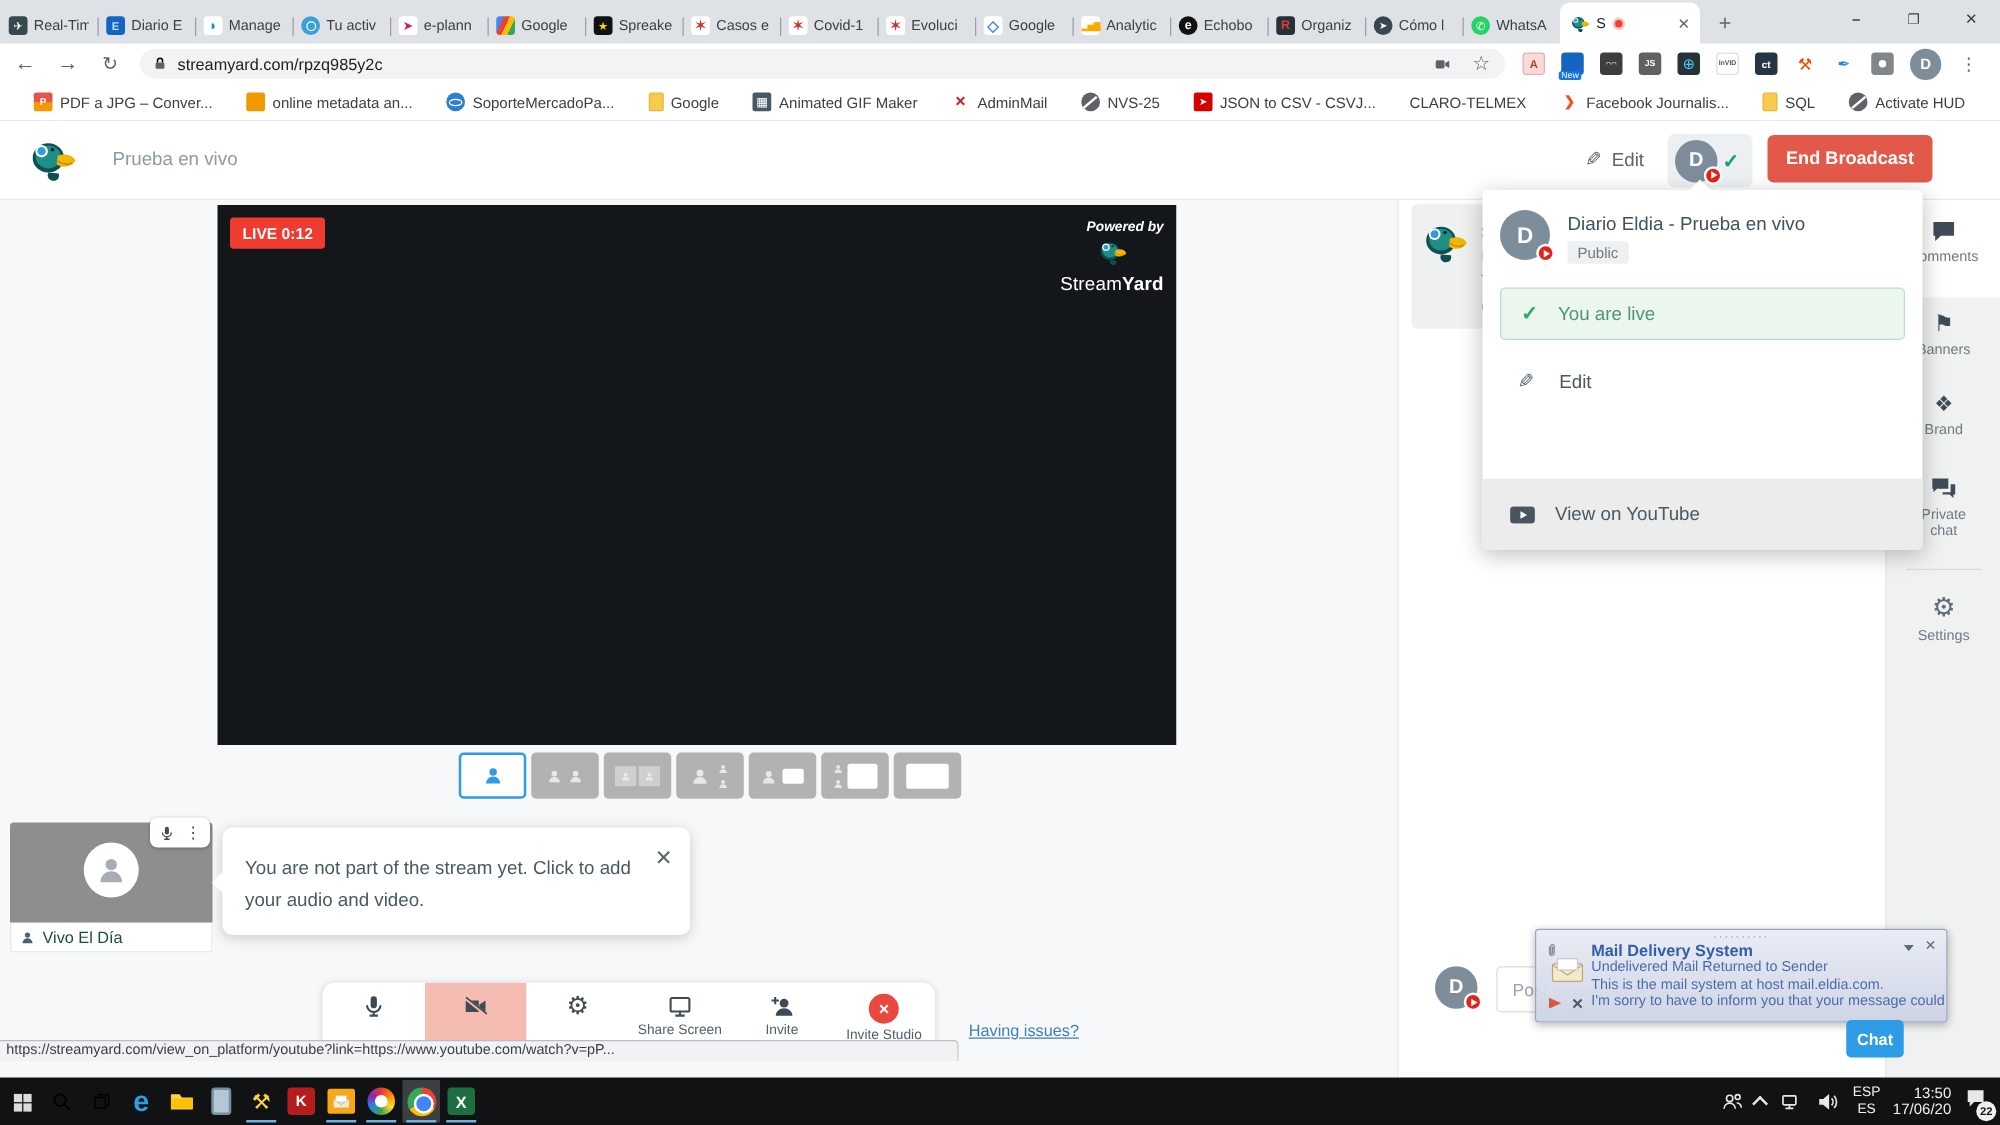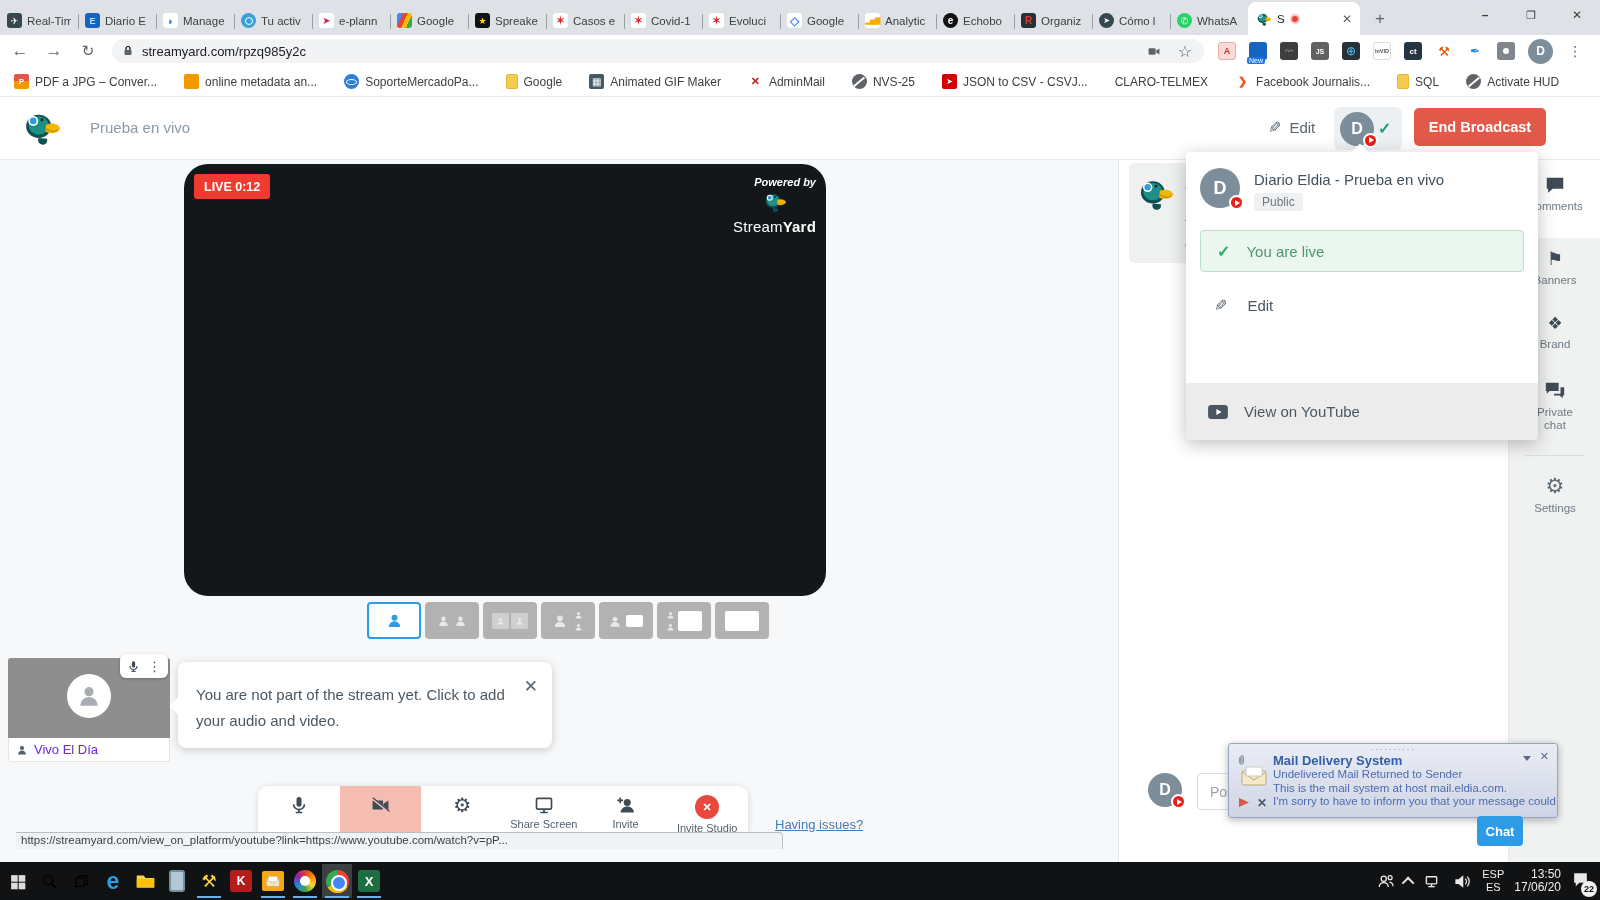--- a/index.html
+++ b/index.html
@@ -58,21 +58,21 @@
   .ext-cross { background:#263238; color:#4FC3F7; } .ext-cross::before{content:"\2295"; font-size:12px;}
   .ext-invid { background:#fff; border:1px solid #DDD; color:#555;} .ext-invid::before{content:"InVID"; font-size:5.5px; font-weight:bold;}
   .ext-ct { background:#263544; color:#fff; } .ext-ct::before{content:"ct"; font-size:8px; font-weight:bold;}
   .ext-tool { color:#E65100; } .ext-tool::before{content:"\2692"; font-size:13px;}
   .ext-feather { color:#1E88E5; } .ext-feather::before{content:"\2712"; font-size:12px;}
   .ext-puzzle { background:#80868B; border-radius:3px;} .ext-puzzle::before{content:""; width:6px; height:6px; background:#fff; border-radius:50%;}
   .avatar-sm { width:25px; height:25px; border-radius:50%; background:#7D8E9A; color:#fff; font-size:12px; font-weight:bold; display:flex; align-items:center; justify-content:center; }
   .ext-menu { color:#5F6368; font-size:14px; } .ext-menu::before{content:"\22EE";}
 
   
-  #bookmarks { position:absolute; left:0; top:67px; width:1600px; height:30px; background:#fff; border-bottom:1px solid #E8EAED; display:flex; align-items:center; padding-left:14px; gap:27px; }
+  #bookmarks { position:absolute; left:0; top:67px; width:1600px; height:30px; background:#fff; border-bottom:1px solid #E8EAED; display:flex; align-items:center; padding-left:27px; gap:27px; }
   .bm { display:flex; align-items:center; gap:6px; white-space:nowrap; }
   .bm .bl { font-size:12px; color:#3C4043; }
   .bi { width:15px; height:15px; display:flex; align-items:center; justify-content:center; font-size:9px; border-radius:2px; }
   .bi-pdfjpg { background:linear-gradient(#E2574B 0 50%, #F29900 50%); color:#fff; font-weight:bold;} .bi-pdfjpg::before{content:"P"; font-size:8px;}
   .bi-orange { background:#F29900; }
   .bi-globeblue { background:#2D7FD3; border-radius:50%; } .bi-globeblue::before{content:""; width:9px; height:4px; border:1px solid #fff; border-radius:50%;}
   .bi-doc { background:#F7CB4D; width:12px; height:15px; border-radius:2px; border:1px solid #E3B83A;}
   .bi-gif { background:#455A64; color:#fff;} .bi-gif::before{content:"\25A6"; font-size:10px;}
   .bi-mailx { color:#C5221F; font-weight:bold;} .bi-mailx::before{content:"\2715"; font-size:11px;}
   .bi-globe { background:#5F6368; border-radius:50%; position:relative; overflow:hidden;} .bi-globe::before{content:""; width:14px; height:2px; background:#fff; transform:rotate(-40deg);}
@@ -87,39 +87,39 @@
   #hdr-edit { position:absolute; left:1268px; top:21px; display:flex; gap:8px; align-items:center; color:#59666F; font-size:15px; cursor:pointer; }
   .pencil::before { content:"\270E"; display:inline-block; transform:scaleX(-1); font-size:16px; color:#59666F; }
   #hdr-avatar-chip { position:absolute; left:1334px; top:10px; width:68px; height:43px; background:#EDF0F2; border-radius:6px; display:flex; align-items:center; padding-left:6px; gap:4px; }
   .avatar { border-radius:50%; background:#7D8E9A; color:#fff; font-weight:bold; display:flex; align-items:center; justify-content:center; position:relative; }
   .yt-badge { position:absolute; right:-4px; bottom:-2px; width:15px; height:15px; border-radius:50%; background:#E62117; border:2px solid #fff; display:flex; align-items:center; justify-content:center; }
   .yt-badge::before { content:""; border-left:5px solid #fff; border-top:3px solid transparent; border-bottom:3px solid transparent; margin-left:1px; }
   .teal-check::before { content:"\2713"; color:#12A384; font-size:16px; font-weight:bold; }
   #end-broadcast { position:absolute; left:1414px; top:11px; width:132px; height:38px; border-radius:5px; border:none; color:#fff; font-size:14.5px; font-weight:bold; cursor:pointer; }
 
   
-  #stage { position:absolute; left:184px; top:67px; width:642px; height:432px; background:#14171A;border-radius:24px; }
+  #stage { position:absolute; left:174px; top:67px; width:767px; height:432px; background:#14171A; }
   #live-badge { position:absolute; left:10px; top:10px; height:25px; padding:0 10px; border-radius:3px; color:#fff; font-size:12.5px; font-weight:bold; display:flex; align-items:center; }
   #powered { position:absolute; right:10px; top:12px; text-align:center; color:#fff; }
   #powered .pb { font-size:11px; font-style:italic; font-weight:bold; display:block; text-align:right; }
   #powered .brand { font-size:15px; letter-spacing:0.2px; }
   #powered .brand b { font-weight:bold; }
 
   
   #layouts { position:absolute; left:367px; top:505px; display:flex; gap:4px; }
   .lay { width:54px; height:37px; border-radius:4px; background:#B2B2B2; display:flex; align-items:center; justify-content:center; color:#E8E8E8; cursor:pointer; }
   .lay.sel { background:#fff; border:2px solid #2E9BE6; color:#2E9BE6; }
 
   
   #preview { position:absolute; left:8px; top:561px; width:162px; }
   #preview-video { width:162px; height:80px; background:#8E8E8E; border-radius:3px 3px 0 0; position:relative; }
   #preview-chip { position:absolute; right:2px; top:-4px; background:#fff; border-radius:6px; padding:3px 7px; display:flex; gap:8px; align-items:center; box-shadow:0 1px 3px rgba(0,0,0,.25); color:#3E4A56; }
   #preview-chip .dots::before { content:"\22EE"; font-size:13px; }
   #preview-avatar { position:absolute; left:59px; top:16px; width:44px; height:44px; background:#fff; border-radius:50%; display:flex; align-items:center; justify-content:center; }
-  #preview-label { width:162px; height:24px; background:#fff; border:1px solid #E4E6E8; border-top:none; border-radius:0 0 3px 3px; display:flex; align-items:center; gap:6px; padding-left:7px; font-size:13px; color:#6d28d9; }
+  #preview-label { width:162px; height:24px; background:#fff; border:1px solid #E4E6E8; border-top:none; border-radius:0 0 3px 3px; display:flex; align-items:center; gap:6px; padding-left:7px; font-size:13px; color:#14532d; }
 
   
   #tooltip { position:absolute; left:178px; top:565px; width:374px; height:86px; background:#fff; border-radius:8px; box-shadow:0 2px 10px rgba(0,0,0,.18); padding:20px 44px 0 18px; font-size:15px; color:#4A5863; line-height:26px; z-index:30; }
   #tooltip::before { content:""; position:absolute; left:-6px; top:38px; width:12px; height:12px; background:#fff; transform:rotate(45deg); }
   #tooltip-close { position:absolute; right:14px; top:12px; color:#5A6672; font-size:17px; cursor:pointer; }
   #tooltip-close::before { content:"\2715"; }
 
   
   #toolbar { position:absolute; left:258px; top:689px; width:490px; height:54px; background:#fff; border-radius:10px; box-shadow:0 1px 6px rgba(0,0,0,.15); display:flex; overflow:hidden; z-index:20; }
   .tb-item { flex:1; display:flex; flex-direction:column; align-items:center; padding-top:9px; cursor:pointer; color:#3E4A56; }
@@ -176,21 +176,21 @@
   .mail-line { font-size:11.5px; color:#4667AE; line-height:13.5px; white-space:nowrap; }
   #mail-caret { position:absolute; right:26px; top:12px; border-left:4px solid transparent; border-right:4px solid transparent; border-top:5px solid #5A6480; }
   #mail-close { position:absolute; right:8px; top:6px; color:#5A6480; font-size:11px; }
   #mail-close::before { content:"\2715"; }
   #mail-flag { position:absolute; left:10px; top:54px; width:10px; height:9px; background:#D65341; clip-path:polygon(0 0,100% 50%,0 100%); }
   #mail-flag::after { content:""; position:absolute; left:-2px; top:0; width:2px; height:14px; background:#8A8A8A; }
   #mail-x2 { position:absolute; left:28px; top:52px; color:#4A4F5E; font-size:12px; font-weight:bold; }
   #mail-x2::before { content:"\2715"; }
 
   
-  #status-tip { position:absolute; left:0; top:735px; width:767px; height:17px; background:#F1F2F3; border-top:1px solid #BABDC1; border-right:1px solid #BABDC1; border-radius:0 4px 0 0; font-size:11.5px; color:#3C4043; padding:1px 0 0 5px; white-space:nowrap; overflow:hidden; z-index:70;margin-left:16px; }
+  #status-tip { position:absolute; left:0; top:735px; width:767px; height:17px; background:#F1F2F3; border-top:1px solid #BABDC1; border-right:1px solid #BABDC1; border-radius:0 4px 0 0; font-size:11.5px; color:#3C4043; padding:1px 0 0 5px; white-space:nowrap; overflow:hidden; z-index:70; }
 
   
   #taskbar { position:absolute; left:0; top:862px; width:1600px; height:38px; background:#101214; display:flex; align-items:center; z-index:80; }
   .tk { width:30px; height:34px; margin-left:2px; display:flex; align-items:center; justify-content:center; position:relative; }
   .tk.running::after { content:""; position:absolute; bottom:0; left:3px; width:24px; height:2.5px; background:#6CB2E8; }
   .tk-chrome-slot { background:#3D4043; }
   .edge-e::before { content:"e"; color:#2D9FE0; font-size:23px; font-weight:bold; }
   .k-app::before { content:"K"; color:#fff; font-size:12px; font-weight:bold; }
   .k-app { background:#B71C1C; width:22px; height:22px; border-radius:3px; display:flex; align-items:center; justify-content:center; }
   .tools-app::before { content:"\2692"; color:#FFD23F; font-size:17px; }

